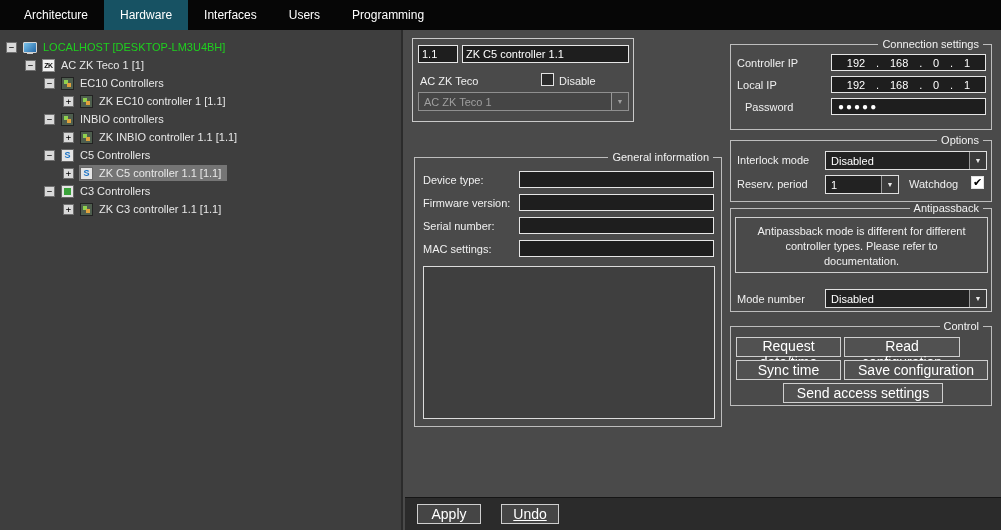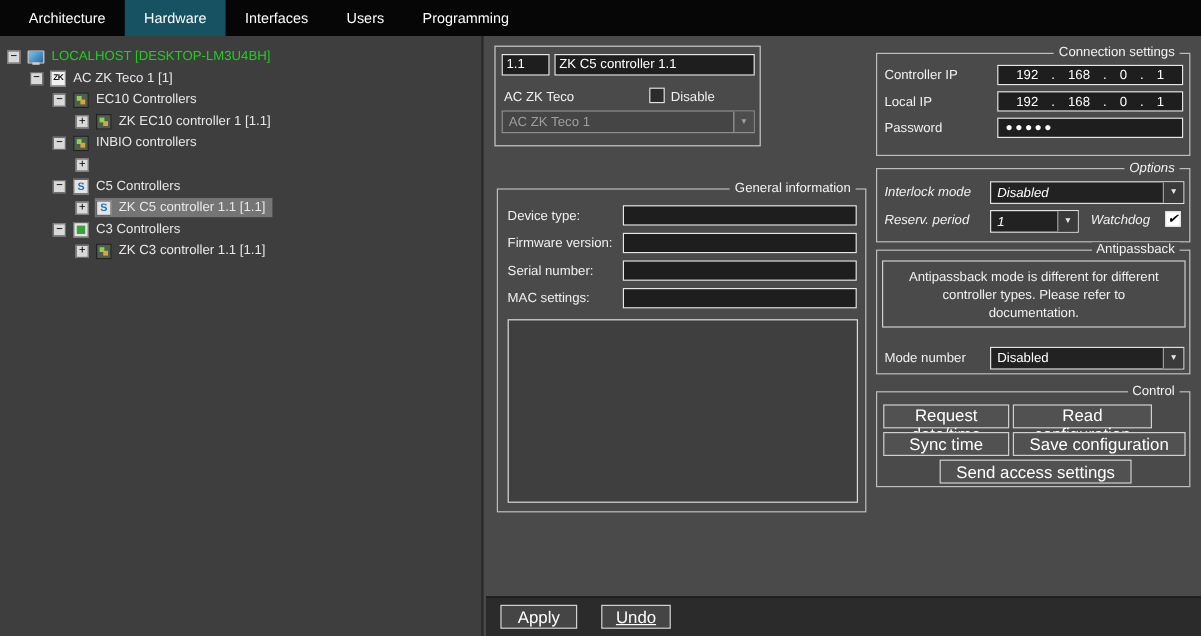--- a/index.html
+++ b/index.html
@@ -72,21 +72,21 @@
   .flabel { position:absolute; left:8px; font-size:11px; color:#f0f0f0; white-space:nowrap; }
   .ginput { left:104px; width:195px; height:17px; }
   .bigbox { position:absolute; left:8px; top:108px; width:292px; height:153px; background:#3f3f3f; border:1px solid #dcdcdc; }
 
   .g-conn { left:325px; top:14px; width:262px; height:86px; }
   .ipbox { position:absolute; left:100px; width:155px; height:17px; background:#1e1e1e; border:1px solid #e6e6e6;
            display:flex; align-items:center; justify-content:space-evenly; padding:0 4px; }
   .ipseg, .ipdot { font-size:11px; color:#fff; }
   .pwd { left:100px; top:53px; width:155px; height:17px; font-size:10px; letter-spacing:2px; padding-left:6px; }
 
-  .g-options { left:325px; top:110px; width:262px; height:62px;font-style:italic; }
+  .g-options { left:325px; top:110px; width:262px; height:62px; }
   .g-apb { left:325px; top:178px; width:262px; height:104px; }
   .apb-note { position:absolute; left:4px; top:8px; width:253px; height:56px; border:1px solid #cfcfcf;
               font-size:11px; color:#f0f0f0; text-align:center; padding:6px 14px; line-height:1.35; }
   .g-control { left:325px; top:296px; width:262px; height:80px; }
   .btnwrap { position:absolute; left:0; top:0; right:0; bottom:0; }
 
   .cbtn { position:absolute; height:20px; background:#515151; border:1px solid #cfcfcf; color:#fff;
           font-size:14px; font-family:inherit; cursor:default; }
 
   
@@ -139,20 +139,24 @@
       </div>
       <div class="tree-row" style="padding-left: 44px;">
         <span class="expander">−</span>
         <span class="tree-sel">
           <span class="ticon ic-board"></span>
           <span class="tree-label">INBIO controllers</span>
         </span>
       </div>
       <div class="tree-row" style="padding-left: 63px;">
         <span class="expander">+</span>
+        <span class="tree-sel">
+          <span class="ticon ic-board"></span>
+          <span class="tree-label">ZK INBIO controller 1.1 [1.1]</span>
+        </span>
       </div>
       <div class="tree-row" style="padding-left: 44px;">
         <span class="expander">−</span>
         <span class="tree-sel">
           <span class="ticon ic-blue"></span>
           <span class="tree-label">C5 Controllers</span>
         </span>
       </div>
       <div class="tree-row" style="padding-left: 63px;">
         <span class="expander">+</span>
@@ -221,21 +225,21 @@
       <span class="lbl" style="left:6px; top:34px;">Local IP</span>
       <div class="ipbox" style="top:31px;">
           <span class="ipseg">192</span>
           <span class="ipdot">.</span>
           <span class="ipseg">168</span>
           <span class="ipdot">.</span>
           <span class="ipseg">0</span>
           <span class="ipdot">.</span>
           <span class="ipseg">1</span>
         </div>
-      <span class="lbl" style="left:6px; top:56px;">Password</span>
+      <span class="lbl" style="left:14px; top:56px;">Password</span>
       <input class="txt pwd" value="●●●●●" style="">
     </div>
 
     <div class="group g-options">
       <span class="group-title">Options</span>
       <span class="lbl" style="left:6px; top:13px;">Interlock mode</span>
       <div class="dropdown" style="left:94px; top:10px; width:162px;">
         <span class="dd-text">Disabled</span>
         <span class="dd-arrow"></span>
       </div>

